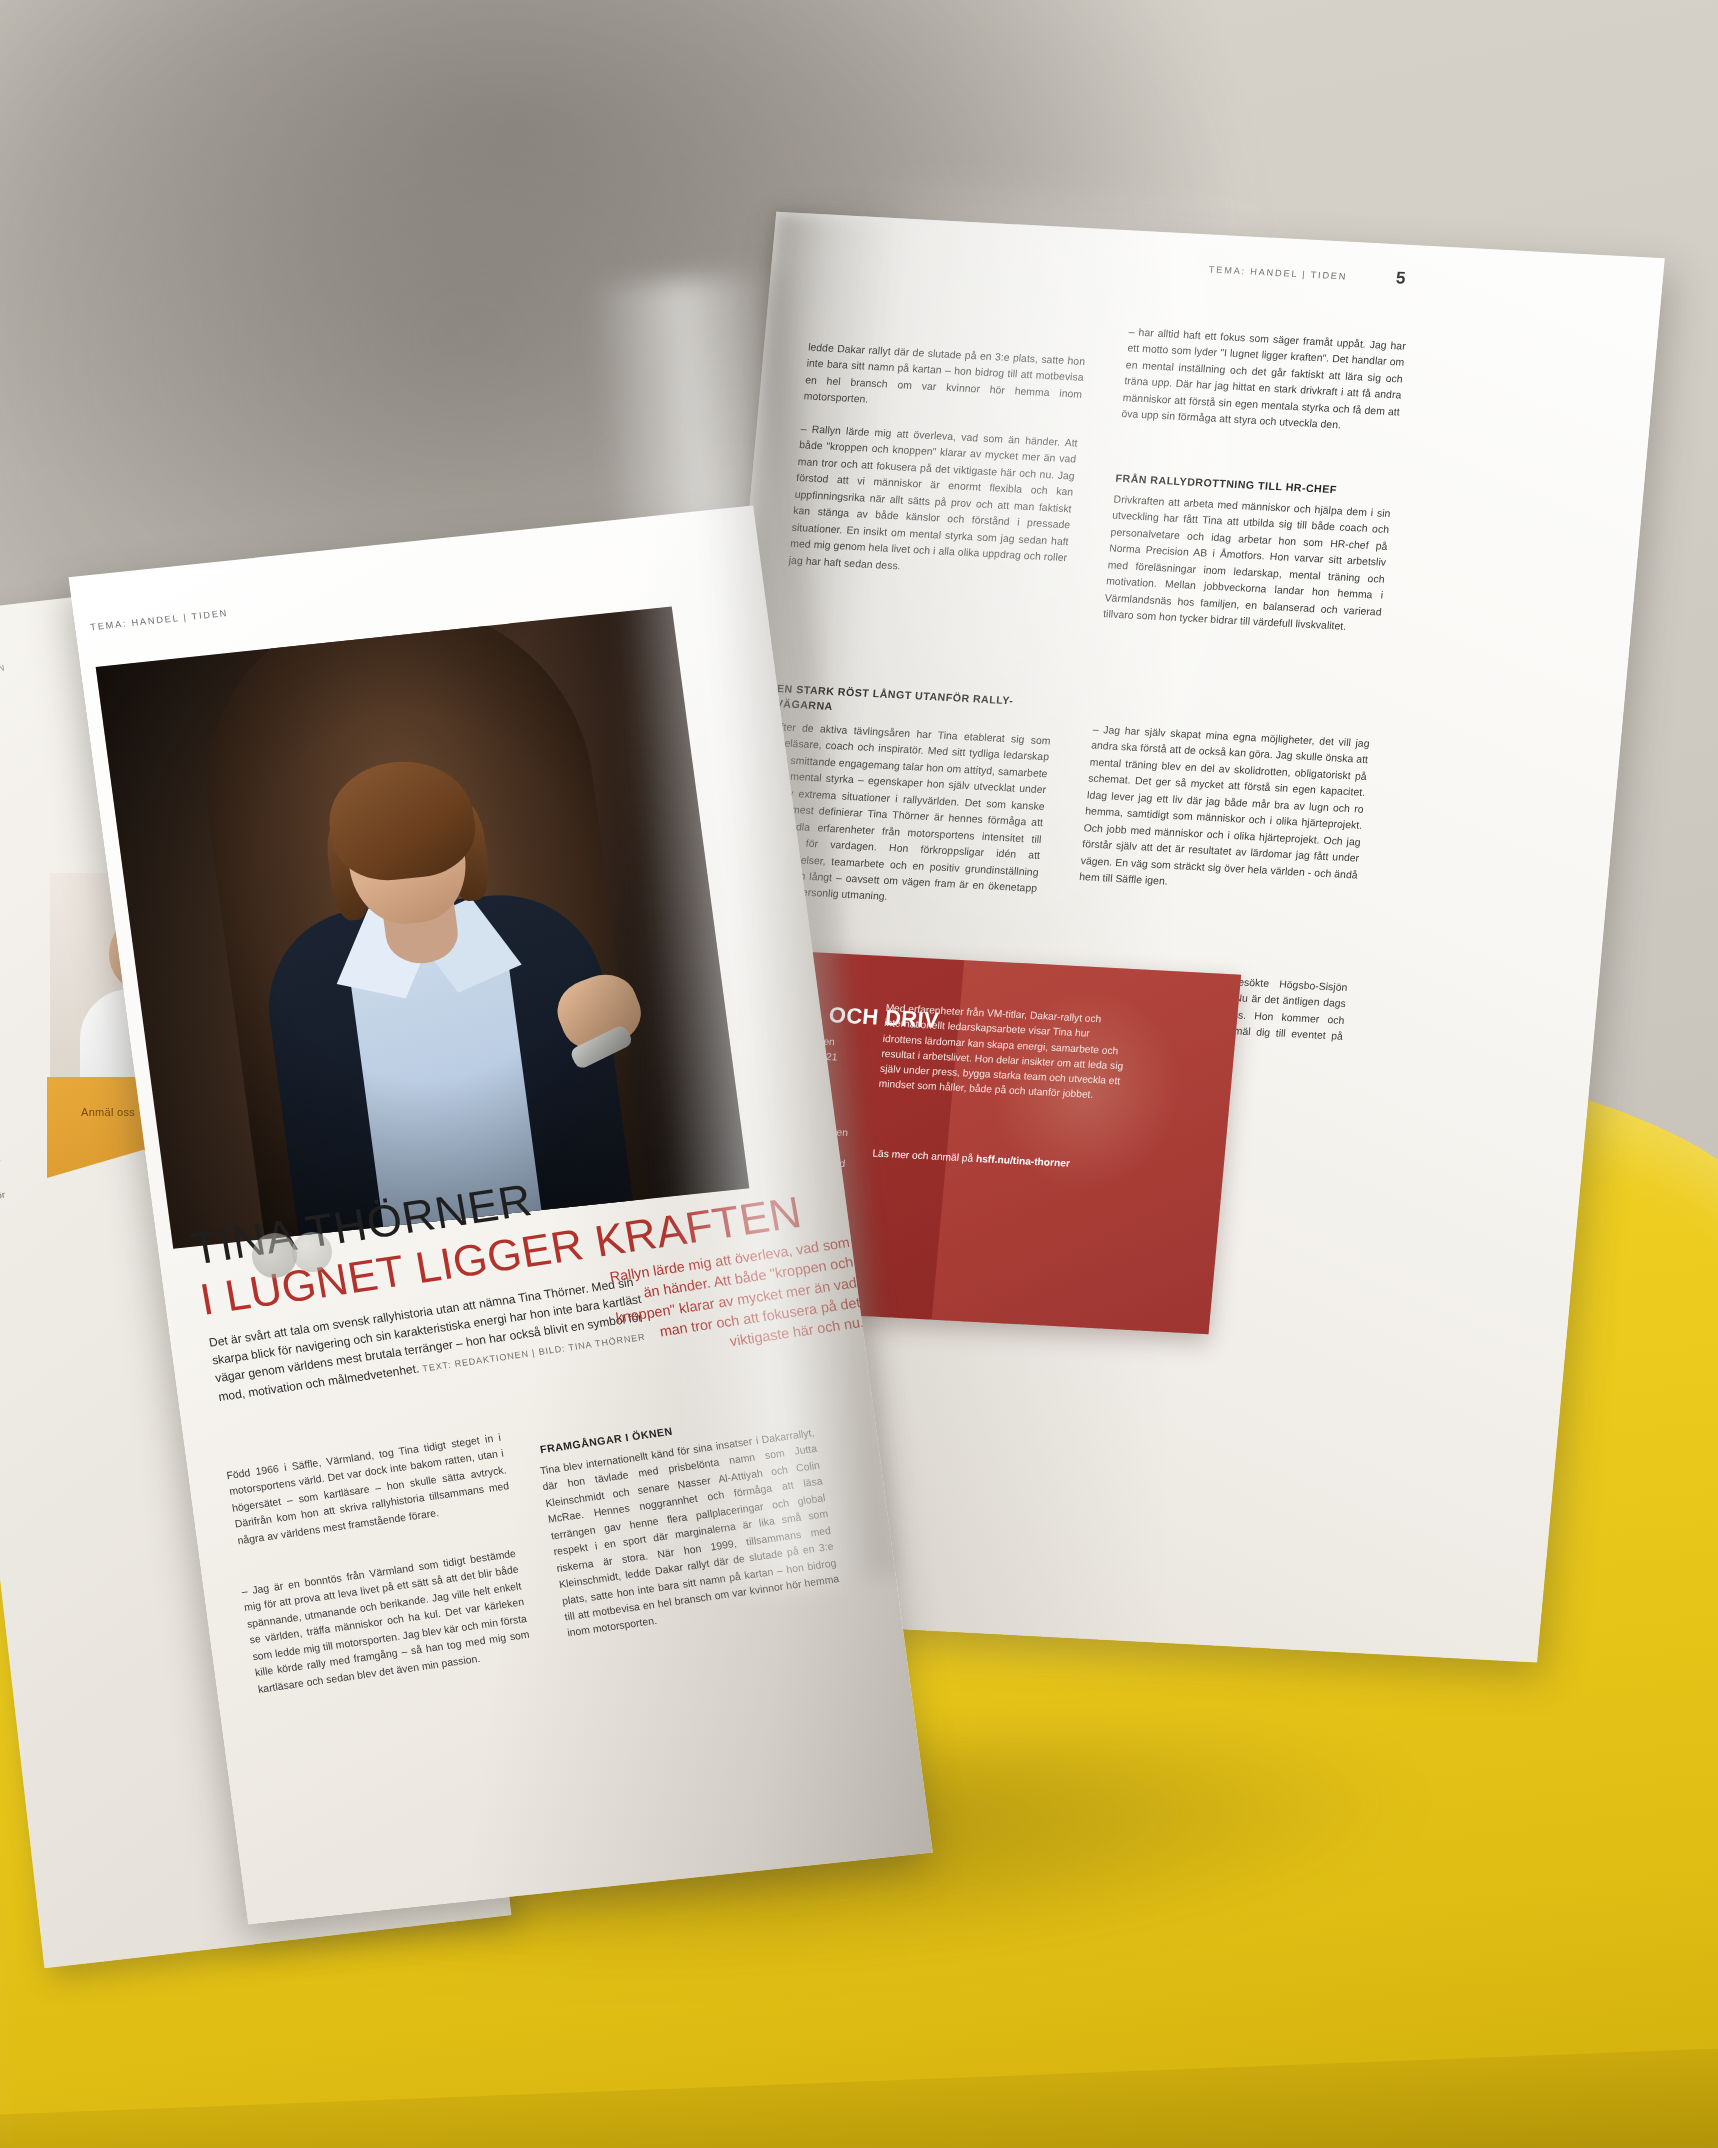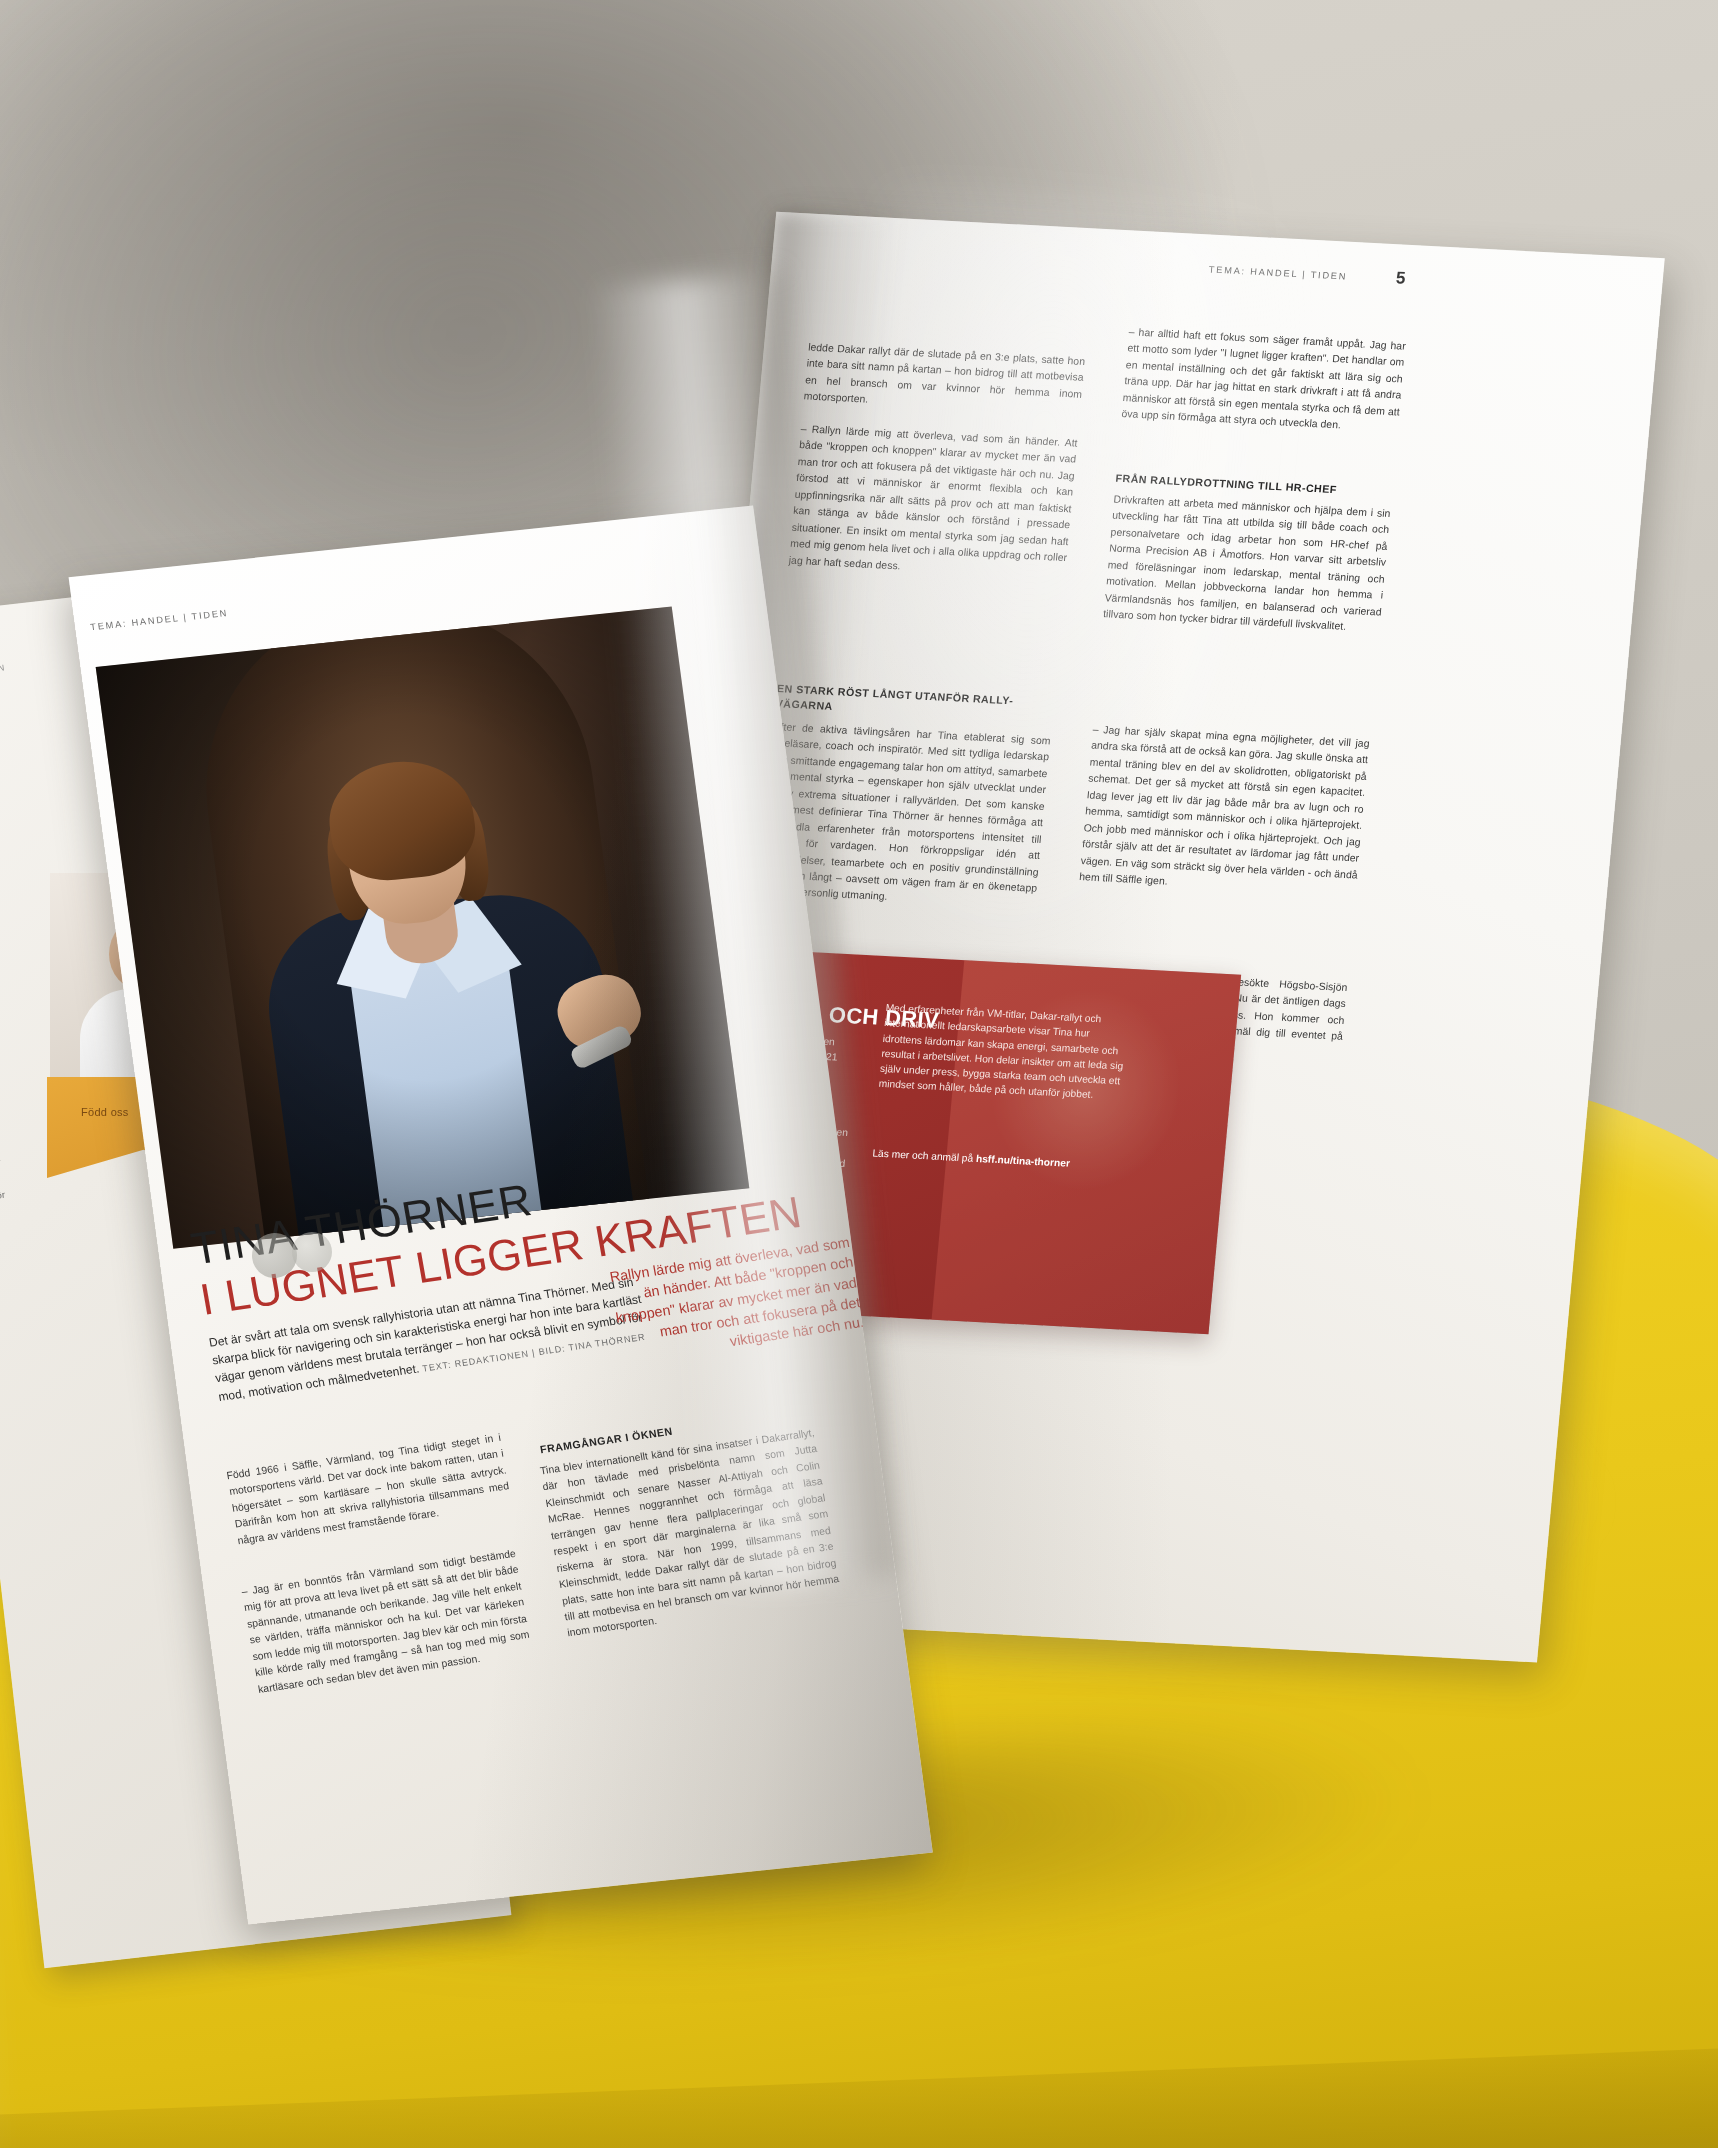--- a/index.html
+++ b/index.html
@@ -555,21 +555,21 @@
     <div class="us-txt" style="top:524px; left:17px; width:143px;">satsn</div>
     <div class="us-txt" style="top:542px; left:17px; width:143px;">besöka</div>
     <div class="us-txt" style="top:579px; left:17px; width:143px;">Det gör</div>
   </div>
 
   <div class="us-photo">
     <div class="head"></div>
     <div class="body"></div>
   </div>
   <div class="us-band"></div>
-  <div class="us-band-label">Född oss</div>
+  <div class="us-band-label">Anmäl oss</div>
 
   <div class="magazine">
 
     <div class="page-right">
 
       <div class="runhead" style="left:436px; top:30px;">TEMA: HANDEL | TIDEN</div>
       <div class="pagenum" style="left:623px; top:23.5px;">5</div>
 
       <div class="txt" style="left:44px; top:126px; width:277px;">ledde Dakar rallyt där de slutade på en 3:e plats, satte hon inte bara sitt namn på kartan – hon bidrog till att motbevisa en hel bransch om var kvinnor hör hemma inom motorsporten.</div>
       <div class="txt" style="left:44px; top:208px; width:277px;">– Rallyn lärde mig att överleva, vad som än händer. Att både "kroppen och knoppen" klarar av mycket mer än vad man tror och att fokusera på det viktigaste här och nu. Jag förstod att vi människor är enormt flexibla och kan uppfinningsrika när allt sätts på prov och att man faktiskt kan stänga av både känslor och förstånd i pressade situationer. En insikt om mental styrka som jag sedan haft med mig genom hela livet och i alla olika uppdrag och roller jag har haft sedan dess.</div>

